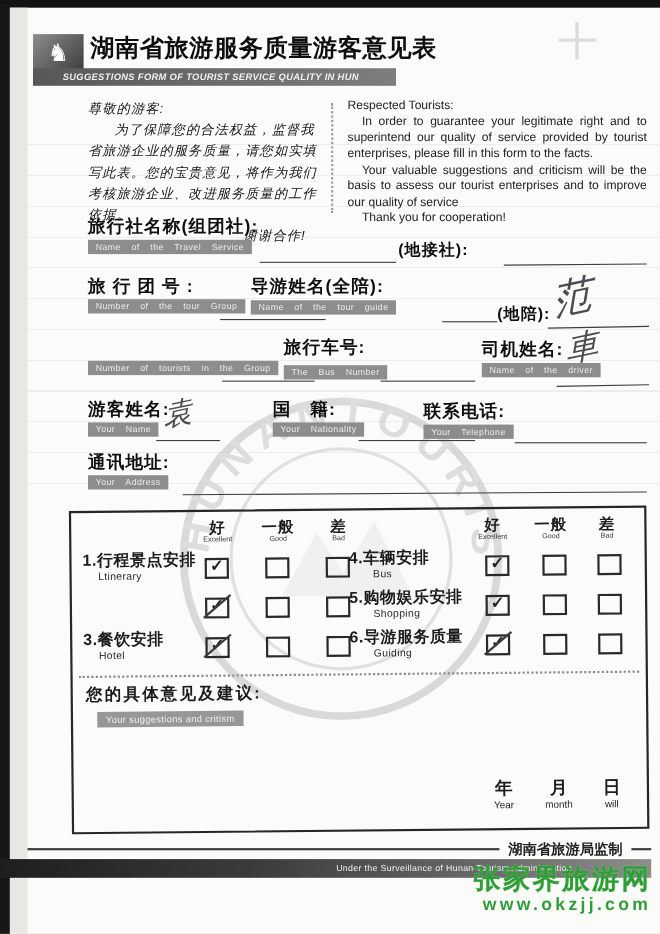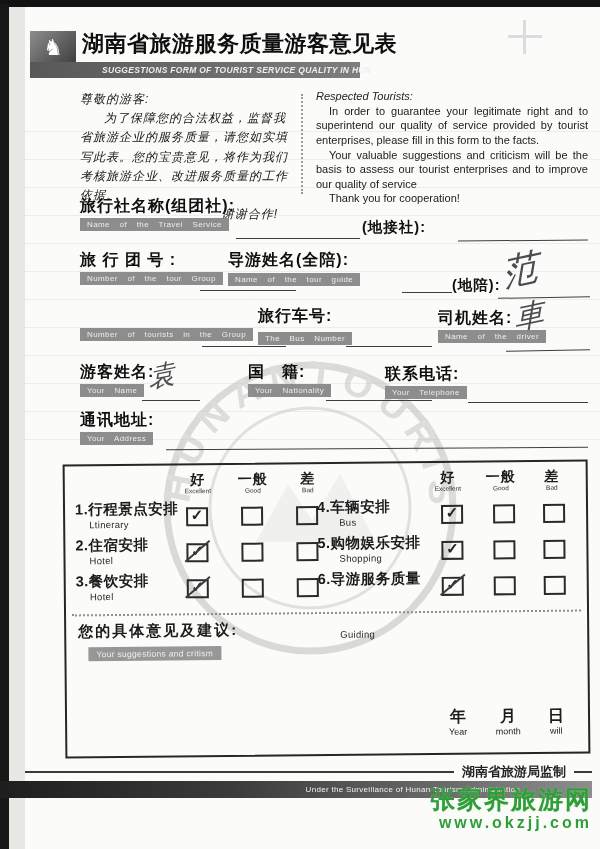--- a/index.html
+++ b/index.html
@@ -15,32 +15,32 @@
   .bleed{position:absolute;right:58px;top:20px;width:34px;height:34px;opacity:.18;}
   .bleed::before{content:"";position:absolute;left:15px;top:0;width:3px;height:34px;background:#556;}
   .bleed::after{content:"";position:absolute;left:0;top:15px;width:34px;height:3px;background:#556;}
   
   .logo{position:absolute;left:30px;top:31px;width:46px;height:33px;
         background:linear-gradient(135deg,#8d8d8d,#3e3e3e);display:flex;align-items:center;
         justify-content:center;color:#fff;font-size:22px;}
   .title{position:absolute;left:82px;top:29px;font-size:22px;font-weight:bold;letter-spacing:.5px;color:#0e0e0e;}
   .subtitle-bar{position:absolute;left:30px;top:62px;width:330px;height:16px;
         background:linear-gradient(90deg,#585858,#7e7e7e);color:#efefef;font-size:8.5px;
-        font-style:italic;font-weight:bold;display:flex;align-items:center;padding-left:72px;
+        font-style:italic;font-weight:bold;display:flex;align-items:center;padding-left:27px;
         box-sizing:border-box;letter-spacing:.3px;white-space:nowrap;}
   
   .intro-cn{position:absolute;left:80px;top:90px;width:214px;font-size:12px;line-height:1.6;
         letter-spacing:1px;color:#141414;font-style:italic;}
   .intro-cn .body{text-indent:2em;}
   .intro-cn .closing{text-align:right;padding-right:16px;}
   .v-divider{position:absolute;left:301px;top:94px;height:100px;border-left:2px dotted #9a9a9a;}
   .intro-en{position:absolute;left:316px;top:89px;width:272px;font-size:11px;line-height:1.33;
         text-align:justify;color:#212121;}
   .intro-en p{margin:0;text-indent:13px;}
-  .intro-en p.greet{text-indent:0;font-style:italic;}
+  .intro-en p.greet{text-indent:0;}
   
   .f-label{position:absolute;font-weight:bold;font-size:16px;letter-spacing:1px;color:#0f0f0f;white-space:nowrap;}
   .f-label.sm{font-size:14.5px;}
   .en-bar{position:absolute;background:#8d8d8d;color:#ececec;font-size:8px;padding:2px 7px;
         letter-spacing:.4px;word-spacing:7px;white-space:nowrap;text-align:center;}
   .fill-line{position:absolute;border-bottom:1.5px solid #3e3e3e;height:0;}
   .hand{position:absolute;color:#2e2e33;font-style:italic;opacity:.85;
         transform:rotate(-12deg) skewX(-8deg);}
   
   .survey{position:absolute;left:64px;top:462px;width:521px;height:290px;
@@ -197,24 +197,20 @@
     <span class="cb" style="left:231px;top:42px;"></span>
 
     <div class="sv-label" style="left:252px;top:34px;">
       <span>4.车辆安排</span>
       <span class="en" style="padding-left:22px;">Bus</span>
     </div>
     <span class="cb" style="left:376px;top:42px;">✓</span>
     <span class="cb" style="left:428px;top:42px;"></span>
     <span class="cb" style="left:478px;top:42px;"></span>
 
-    <div class="sv-label" style="left:10px;top:70px;">
-      <span>2.住宿安排</span>
-      <span class="en">Hotel</span>
-    </div>
     <span class="cb cb-slash" style="left:121px;top:78px;">✓</span>
     <span class="cb" style="left:176px;top:78px;"></span>
     <span class="cb" style="left:231px;top:78px;"></span>
 
     <div class="sv-label" style="left:252px;top:70px;">
       <span>5.购物娱乐安排</span>
       <span class="en" style="padding-left:22px;">Shopping</span>
     </div>
     <span class="cb" style="left:376px;top:78px;">✓</span>
     <span class="cb" style="left:428px;top:78px;"></span>
@@ -223,21 +219,21 @@
     <div class="sv-label" style="left:10px;top:106px;">
       <span>3.餐饮安排</span>
       <span class="en">Hotel</span>
     </div>
     <span class="cb cb-slash" style="left:121px;top:114px;">✓</span>
     <span class="cb" style="left:176px;top:114px;"></span>
     <span class="cb" style="left:231px;top:114px;"></span>
 
     <div class="sv-label" style="left:252px;top:106px;">
       <span>6.导游服务质量</span>
-      <span class="en" style="padding-left:22px;margin-top:40px;">Guiding</span>
+      <span class="en" style="padding-left:22px;">Guiding</span>
     </div>
     <span class="cb cb-slash" style="left:376px;top:114px;">✓</span>
     <span class="cb" style="left:428px;top:114px;"></span>
     <span class="cb" style="left:478px;top:114px;"></span>
 
     <div class="dots"></div>
     <div class="sugg-label">您的具体意见及建议:</div>
     <div class="sugg-bar">Your suggestions and critism</div>
 
     <div class="date-item" style="left:368px;">

